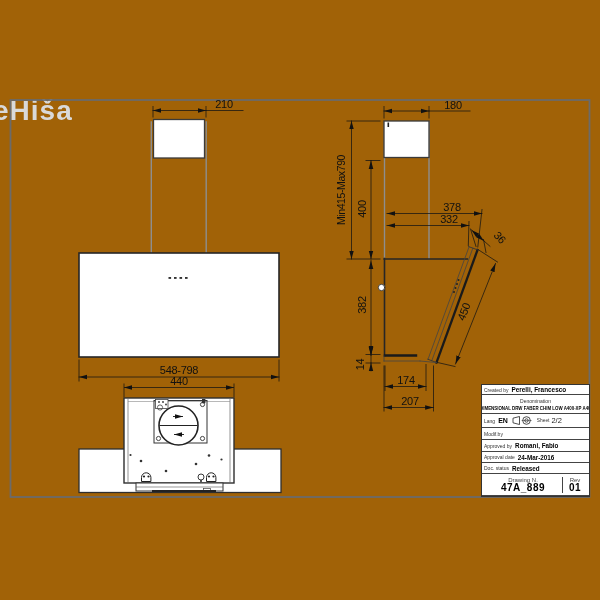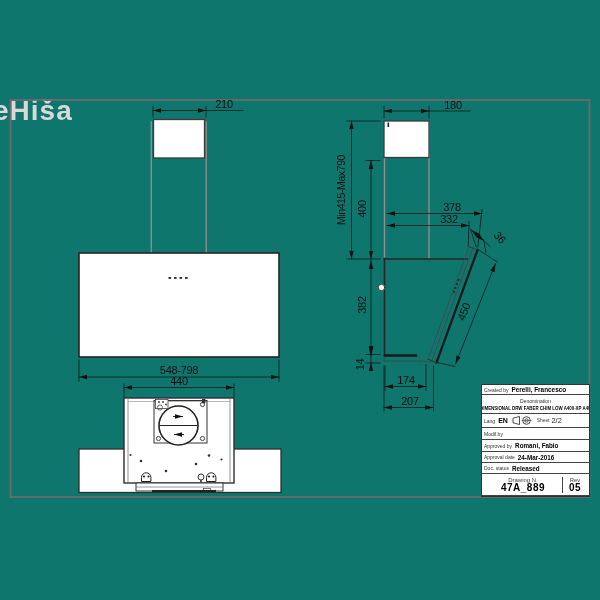--- a/index.html
+++ b/index.html
@@ -1,16 +1,16 @@
 <!DOCTYPE html>
 <html><head>
 <meta charset="utf-8">
 <style>
   html,body{margin:0;padding:0;background:#ffffff;}
-  #stage{position:relative;width:600px;height:600px;background:#0f766e;overflow:hidden;
+  #stage{position:relative;width:600px;height:600px;background:#a16207;overflow:hidden;
          font-family:"Liberation Sans",sans-serif;}
   #watermark{position:absolute;left:-7px;top:95px;font-size:28px;font-weight:bold;
              color:#d9d9d9;letter-spacing:1px;z-index:1;user-select:none;}
   svg#draw{position:absolute;left:0;top:0;z-index:2;}
   svg text{font-family:"Liberation Sans",sans-serif;fill:#111;}
   .dimtxt{font-size:11px;letter-spacing:-0.3px;}
   .dimtxt-s{font-size:10.5px;letter-spacing:-0.4px;}
 
   
   #titleblock{position:absolute;left:481px;top:384px;width:109px;height:113px;
@@ -304,18 +304,18 @@
       <span class="lbl">Doc. status</span>
       <span class="val">Released</span>
     </div>
     <div class="row r-drawing">
       <div class="cell c1">
         <span class="small">Drawing N.</span>
         <span class="big">47A_889</span>
       </div>
       <div class="cell c2">
         <span class="small">Rev</span>
-        <span class="big">05</span>
+        <span class="big">01</span>
       </div>
     </div>
   </div>
 
 </div>
 
 </body></html>

